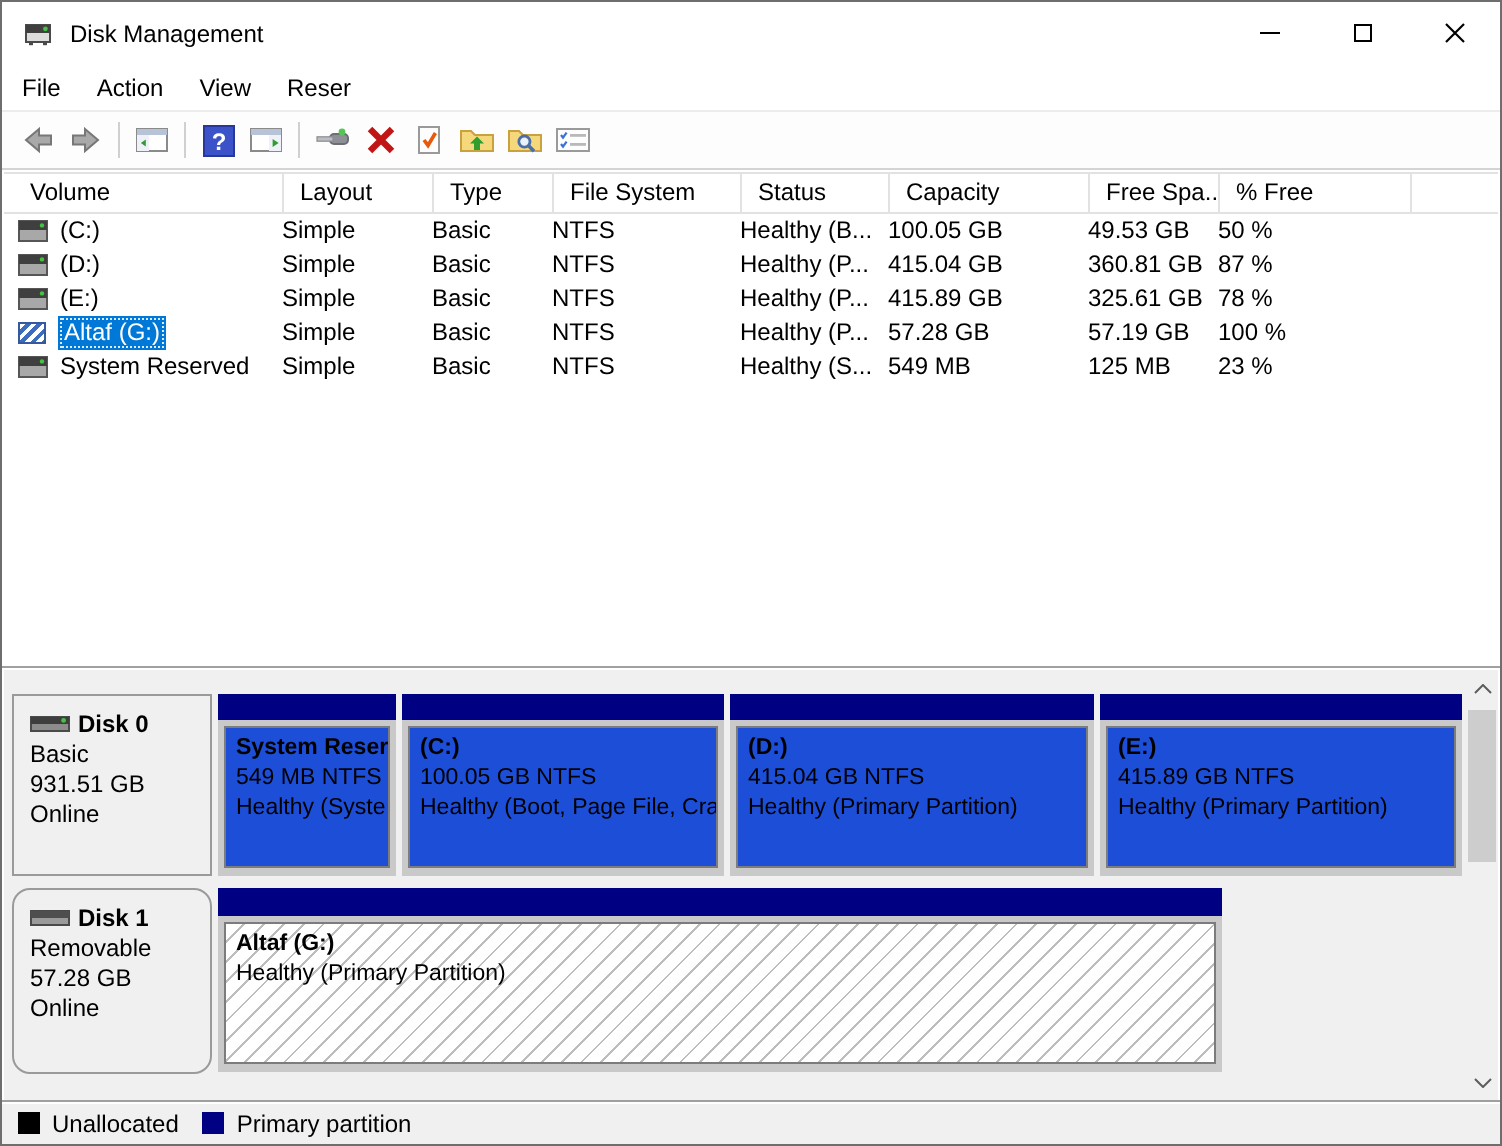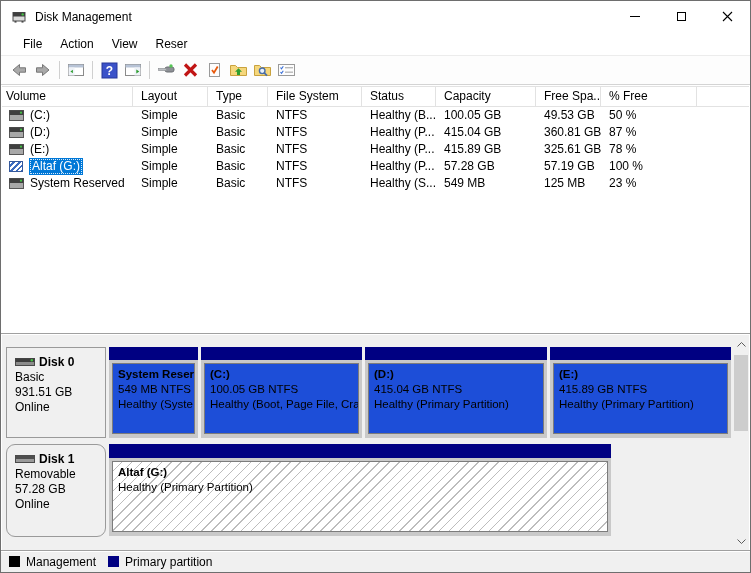--- a/index.html
+++ b/index.html
@@ -12,31 +12,31 @@
   }
   
   .titlebar{position:absolute;top:0;left:0;right:0;height:31px;background:#fff;display:flex;align-items:center;}
   .title-icon{margin-left:10px;width:16px;height:16px;display:inline-flex;}
   .title-text{margin-left:8px;font-size:12px;}
   .win-btns{position:absolute;right:0;top:0;height:31px;display:flex;}
   .win-btn{width:46px;height:31px;display:flex;align-items:center;justify-content:center;cursor:default;}
   .min-glyph{width:10px;height:1px;background:#000;}
   .max-glyph{width:9px;height:9px;border:1px solid #000;}
   
-  .menubar{position:absolute;top:31px;left:0;right:0;height:23px;background:#fff;display:flex;align-items:center;padding-left:13px;}
+  .menubar{position:absolute;top:31px;left:0;right:0;height:23px;background:#fff;display:flex;align-items:center;padding-left:1px;}
   .menu-item{padding:3px 9px;cursor:default;}
   
   .toolbar{position:absolute;top:54px;left:0;right:0;height:30px;background:#fdfdfd;
     border-top:1px solid #ececec;border-bottom:1px solid #d4d4d4;
     display:flex;align-items:center;padding-left:7px;}
   .tb-btn{width:22px;height:22px;display:flex;align-items:center;justify-content:center;margin-right:2px;}
   .tb-sep{width:1px;height:18px;background:#d0d0d0;margin:0 5px 0 3px;}
   
   .vtable{position:absolute;top:85px;left:1px;right:1px;height:247px;background:#fff;}
-  .thead{display:flex;height:21px;border-top:1px solid #e2e2e2;border-bottom:1px solid #e2e2e2;}
+  .thead{display:flex;height:21px;border-top:1px solid #e2e2e2;border-bottom:1px solid #e2e2e2;padding-left:9px;}
   .th{line-height:19px;padding-left:8px;border-right:1px solid #e2e2e2;overflow:hidden;white-space:nowrap;}
   .trow{display:flex;height:17px;line-height:17px;}
   .td{padding-left:8px;overflow:hidden;white-space:nowrap;}
   .c-vol{width:131px;padding-left:4px;}
   .c-layout{width:75px;}
   .c-type{width:60px;}
   .c-fs{width:94px;}
   .c-status{width:74px;}
   .c-cap{width:100px;}
   .c-free{width:65px;}
@@ -381,18 +381,18 @@
       <div class="vs-arrow" style="bottom:0;">
         <svg width="9" height="5" viewBox="0 0 9 5">
             <polyline points="0.5,0.5 4.5,4.5 8.5,0.5" fill="none" stroke="#5c5c5c"></polyline>
           </svg>
       </div>
     </div>
   </div>
 
   <div class="legendbar">
     <span class="swatch" style="background:#000000;"></span>
-    <span class="legend-label">Management</span>
+    <span class="legend-label">Unallocated</span>
     <span class="swatch" style="background:#000082;"></span>
     <span class="legend-label">Primary partition</span>
   </div>
 
 </div>
 
 </body></html>

